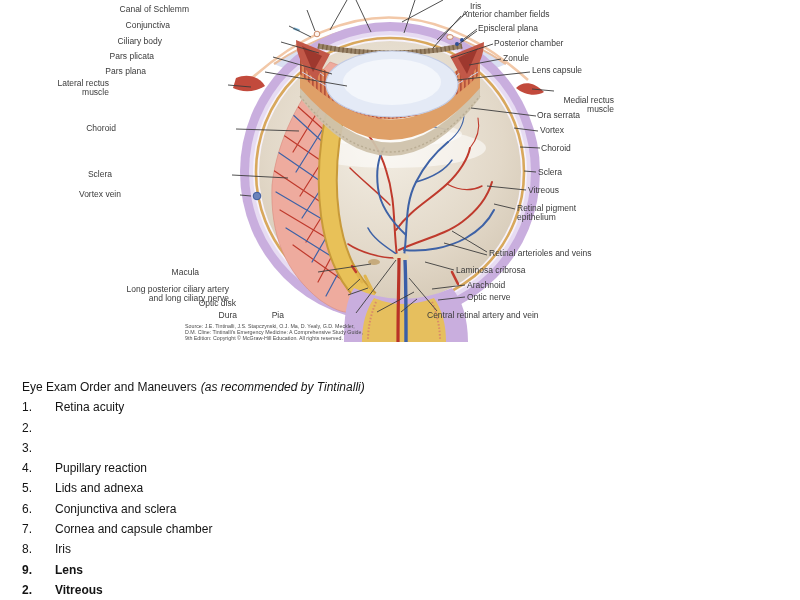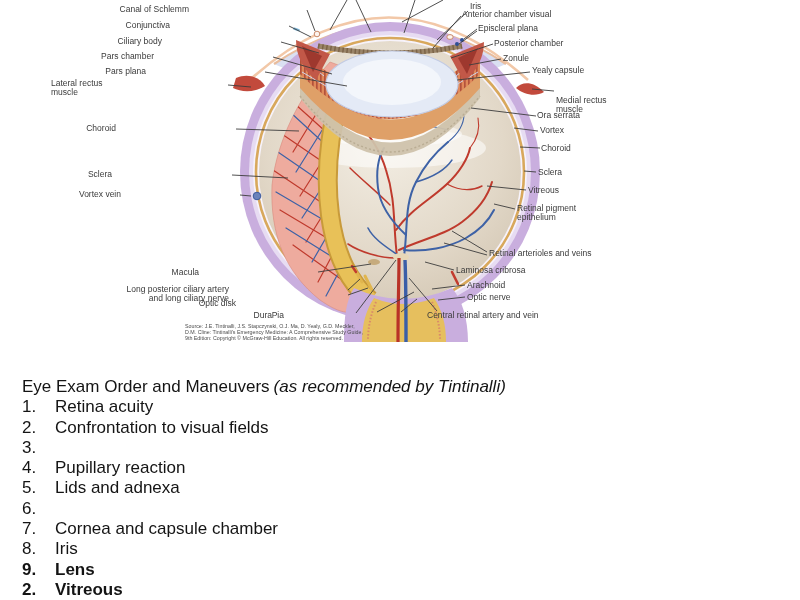--- a/index.html
+++ b/index.html
@@ -2,24 +2,24 @@
 <html><head>
 <meta charset="utf-8">
 <style>
   html,body{margin:0;padding:0;background:#fff;}
   .page{position:relative;width:800px;height:600px;background:#fff;overflow:hidden;
         font-family:"Liberation Sans","DejaVu Sans",sans-serif;}
   .fig{position:absolute;left:0;top:0;width:684px;height:365px;}
   .fig svg{position:absolute;left:0;top:0;}
   .lbl{position:absolute;font-size:8.5px;line-height:9.2px;color:#3a3a3a;white-space:nowrap;}
   .lbl.wrap{white-space:normal;}
-  .ctr{text-align:left;}
+  .ctr{text-align:right;}
   .rt{text-align:right;}
   .src{position:absolute;left:185px;top:323px;font-size:5.3px;line-height:6.1px;color:#4a4a4a;}
-  .exam{position:absolute;left:22px;top:377px;width:740px;font-size:17px;line-height:20.3px;color:#141414;}
+  .exam{position:absolute;left:22px;top:377px;width:740px;font-size:12px;line-height:20.3px;color:#141414;}
   .exam .title-note{font-style:italic;margin-left:4px;}
   .exam .row{display:flex;}
   .exam .num{flex:0 0 33px;}
   .exam .b{font-weight:bold;}
 </style>
 </head>
 <body>
 
 <div class="page">
 
@@ -208,38 +208,38 @@
         <path d="M 330,30 L 347,0"></path>
           <path d="M 371,32 L 356,0"></path>
           <path d="M 404,33 L 415,0"></path>
           <path d="M 402,22 L 443,0"></path>
       </g>
     </svg>
 
     <div class="lbl rt" style="right:495px;top:5px">Canal of Schlemm</div>
     <div class="lbl rt" style="right:514px;top:21px">Conjunctiva</div>
     <div class="lbl rt" style="right:522px;top:37px">Ciliary body</div>
-    <div class="lbl rt" style="right:530px;top:52px">Pars chamber</div>
+    <div class="lbl rt" style="right:530px;top:52px">Pars plicata</div>
     <div class="lbl rt" style="right:538px;top:67px">Pars plana</div>
     <div class="lbl wrap ctr" style="right:575px;top:79px;width:58px">Lateral rectus muscle</div>
     <div class="lbl rt" style="right:568px;top:124px">Choroid</div>
     <div class="lbl rt" style="right:572px;top:170px">Sclera</div>
     <div class="lbl rt" style="right:563px;top:190px">Vortex vein</div>
     <div class="lbl rt" style="right:485px;top:268px">Macula</div>
     <div class="lbl wrap rt" style="right:455px;top:285px;width:118px">Long posterior ciliary artery and long ciliary nerve</div>
     <div class="lbl rt" style="right:448px;top:299px">Optic disk</div>
-    <div class="lbl rt" style="right:412px;top:311px">Dura</div>
+    <div class="lbl rt" style="right:447px;top:311px">Dura</div>
     <div class="lbl rt" style="right:400px;top:311px">Pia</div>
 
     <div class="lbl" style="left:470px;top:2px">Iris</div>
-    <div class="lbl" style="left:462px;top:10px">Anterior chamber visual</div>
+    <div class="lbl" style="left:462px;top:10px">Anterior chamber fields</div>
     <div class="lbl" style="left:478px;top:24px">Episcleral plana</div>
     <div class="lbl" style="left:494px;top:39px">Posterior chamber</div>
     <div class="lbl" style="left:503px;top:54px">Zonule</div>
-    <div class="lbl" style="left:532px;top:66px">Yealy capsule</div>
+    <div class="lbl" style="left:532px;top:66px">Lens capsule</div>
     <div class="lbl wrap ctr" style="left:556px;top:96px;width:58px">Medial rectus muscle</div>
     <div class="lbl" style="left:537px;top:111px">Ora serrata</div>
     <div class="lbl" style="left:540px;top:126px">Vortex</div>
     <div class="lbl" style="left:541px;top:144px">Choroid</div>
     <div class="lbl" style="left:538px;top:168px">Sclera</div>
     <div class="lbl" style="left:528px;top:186px">Vitreous</div>
     <div class="lbl wrap" style="left:517px;top:204px;width:80px">Retinal pigment epithelium</div>
     <div class="lbl" style="left:489px;top:249px">Retinal arterioles and veins</div>
     <div class="lbl" style="left:456px;top:266px">Laminosa cribrosa</div>
     <div class="lbl" style="left:467px;top:281px">Arachnoid</div>
@@ -256,35 +256,35 @@
   <div class="exam">
     <div>
       <span>Eye Exam Order and Maneuvers</span><span class="title-note">(as recommended by Tintinalli)</span>
     </div>
     <div class="row">
         <span class="num">1.</span>
         <span>Retina acuity</span>
       </div>
     <div class="row">
         <span class="num">2.</span>
-        <span>Confrontation to visual fields</span>
       </div>
     <div class="row">
         <span class="num">3.</span>
       </div>
     <div class="row">
         <span class="num">4.</span>
         <span>Pupillary reaction</span>
       </div>
     <div class="row">
         <span class="num">5.</span>
         <span>Lids and adnexa</span>
       </div>
     <div class="row">
         <span class="num">6.</span>
+        <span>Conjunctiva and sclera</span>
       </div>
     <div class="row">
         <span class="num">7.</span>
         <span>Cornea and capsule chamber</span>
       </div>
     <div class="row">
         <span class="num">8.</span>
         <span>Iris</span>
       </div>
     <div class="row b">

